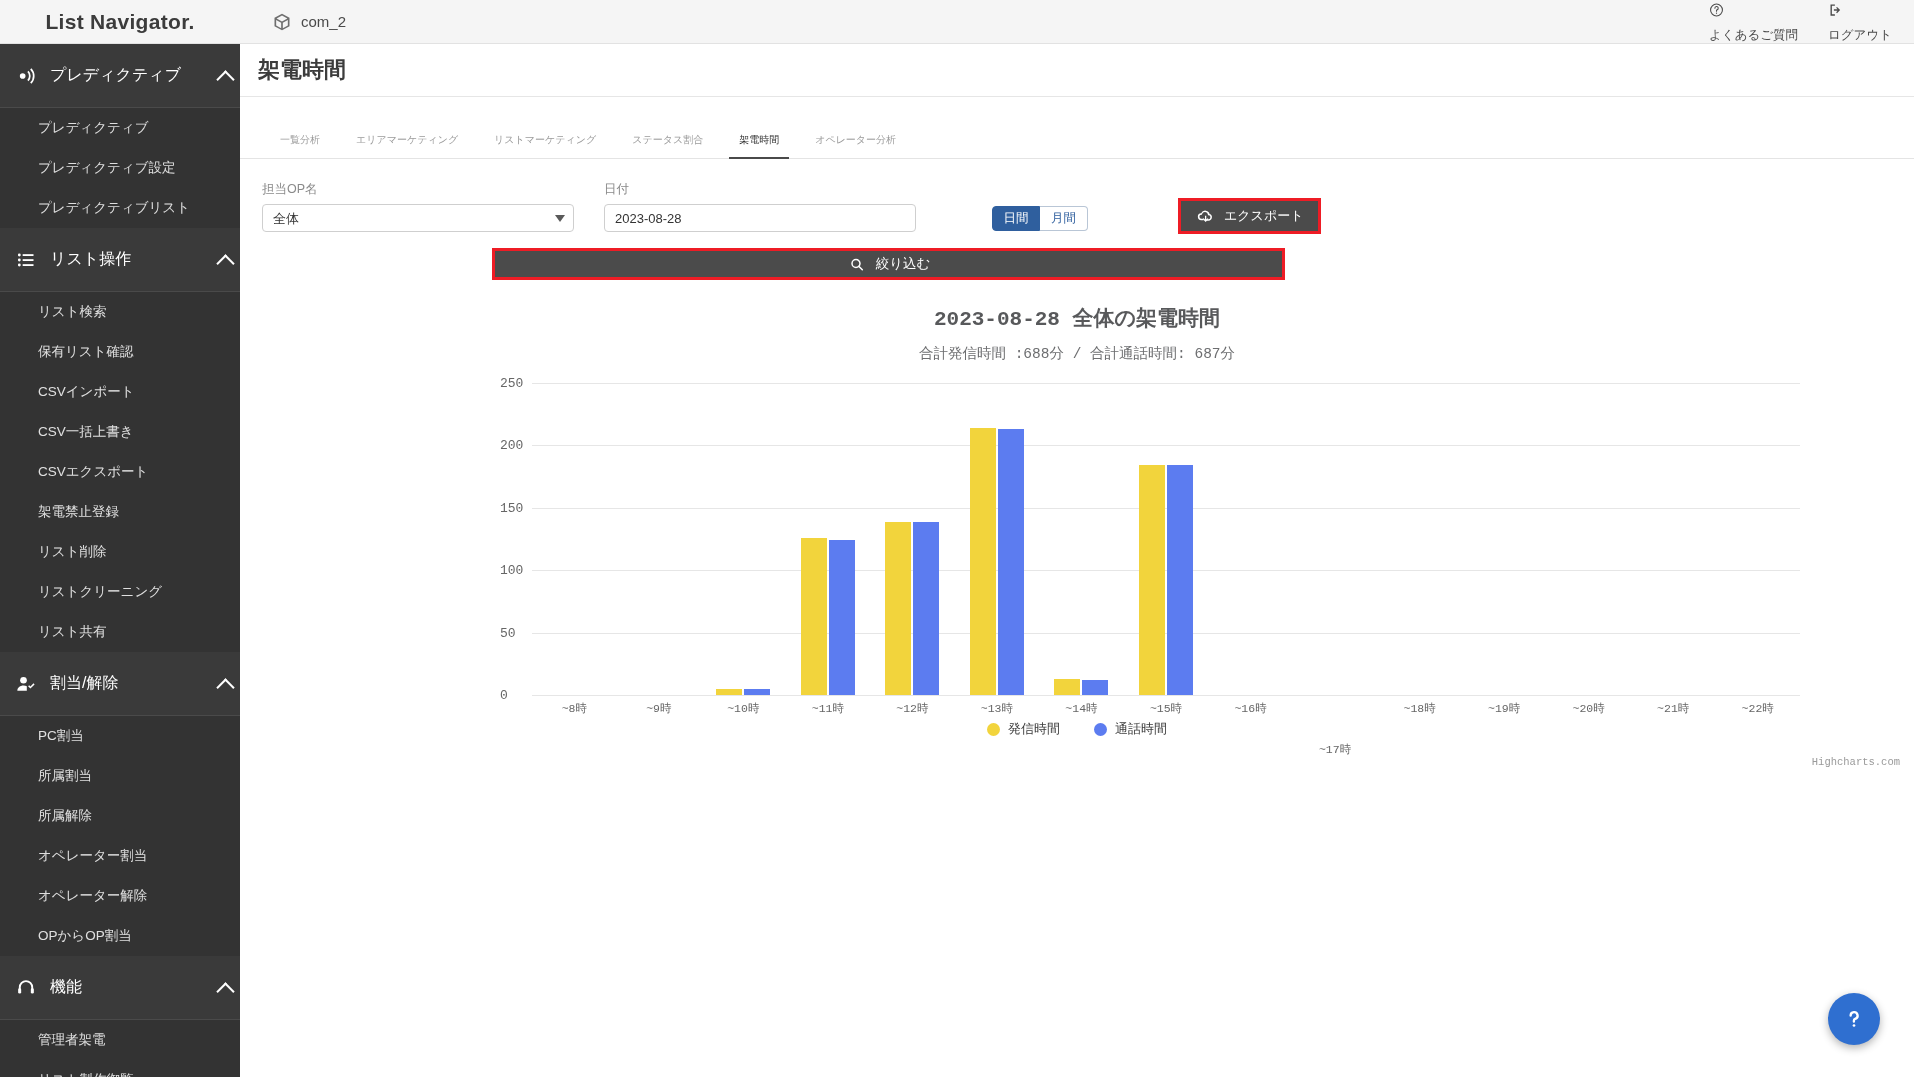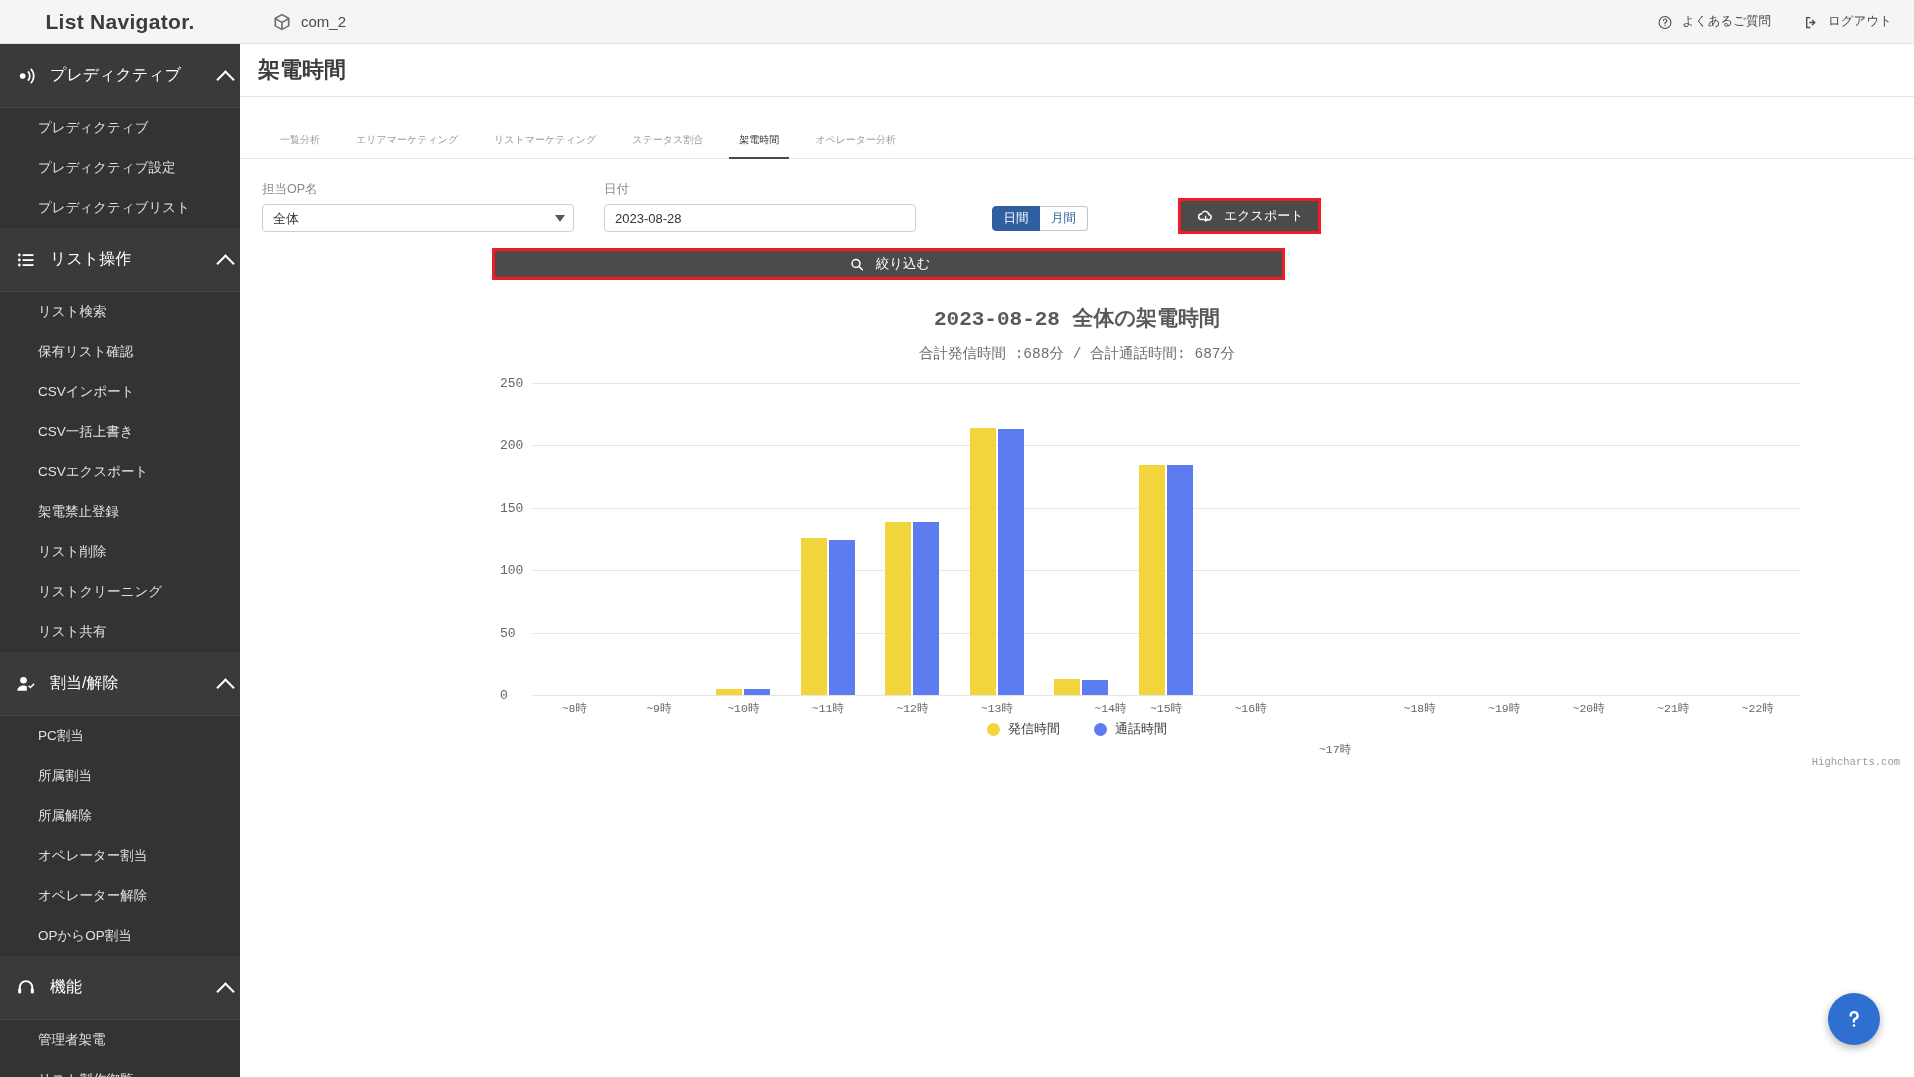--- a/index.html
+++ b/index.html
@@ -22,22 +22,22 @@
   }
   #project {
     display: flex; align-items: center; gap: 9px; margin-left: 32px;
     font-size: 15px; color: #4a4a4a;
   }
   #topbar-right {
     margin-left: auto; display: flex; align-items: center; gap: 30px;
     padding-right: 22px;
   }
   .top-link {
-    display: flex; align-items: flex-end; gap: 7px;
-    font-size: 12.5px; color: #4a4a4a; cursor: pointer;
+    display: flex; align-items: flex-start; gap: 7px;
+    font-size: 12.5px; color: #4a4a4a; cursor: pointer; flex-direction: column;
   }
   
   #sidebar {
     position: absolute; top: 44px; left: 0; width: 240px; height: 1033px;
     background: #333333; overflow: hidden;
   }
   #sidebar-scroll { width: 256px; height: 1033px; overflow-y: auto; }
   .grp-head {
     height: 64px; display: flex; align-items: center; padding: 0 22px 0 16px;
     color: #ffffff; font-size: 16px; border-bottom: 1px solid #4a4a4a;
@@ -367,21 +367,21 @@
         <div class="xtick" style="left: 335.4px;">~12時</div>
         <div class="colgroup" style="left: 437.933px; width: 54px;">
           <div class="bar a" style="height: 267.072px; background: rgb(242, 212, 60);"></div>
           <div class="bar b" style="height: 265.824px; background: rgb(92, 124, 240);"></div>
         </div>
         <div class="xtick" style="left: 419.933px;">~13時</div>
         <div class="colgroup" style="left: 522.467px; width: 54px;">
           <div class="bar a" style="height: 16.224px; background: rgb(242, 212, 60);"></div>
           <div class="bar b" style="height: 14.976px; background: rgb(92, 124, 240);"></div>
         </div>
-        <div class="xtick" style="left: 504.467px; text-align: right;">~14時</div>
+        <div class="xtick" style="left: 504.467px;">~14時</div>
         <div class="colgroup" style="left: 607px; width: 54px;">
           <div class="bar a" style="height: 229.632px; background: rgb(242, 212, 60);"></div>
           <div class="bar b" style="height: 229.632px; background: rgb(92, 124, 240);"></div>
         </div>
         <div class="xtick" style="left: 589px;">~15時</div>
         <div class="colgroup" style="left: 691.533px; width: 54px;"></div>
         <div class="xtick" style="left: 673.533px;">~16時</div>
         <div class="colgroup" style="left: 776.067px; width: 54px;"></div>
         <div class="xtick" style="left: 758.067px; margin-top: 41px;">~17時</div>
         <div class="colgroup" style="left: 860.6px; width: 54px;"></div>

